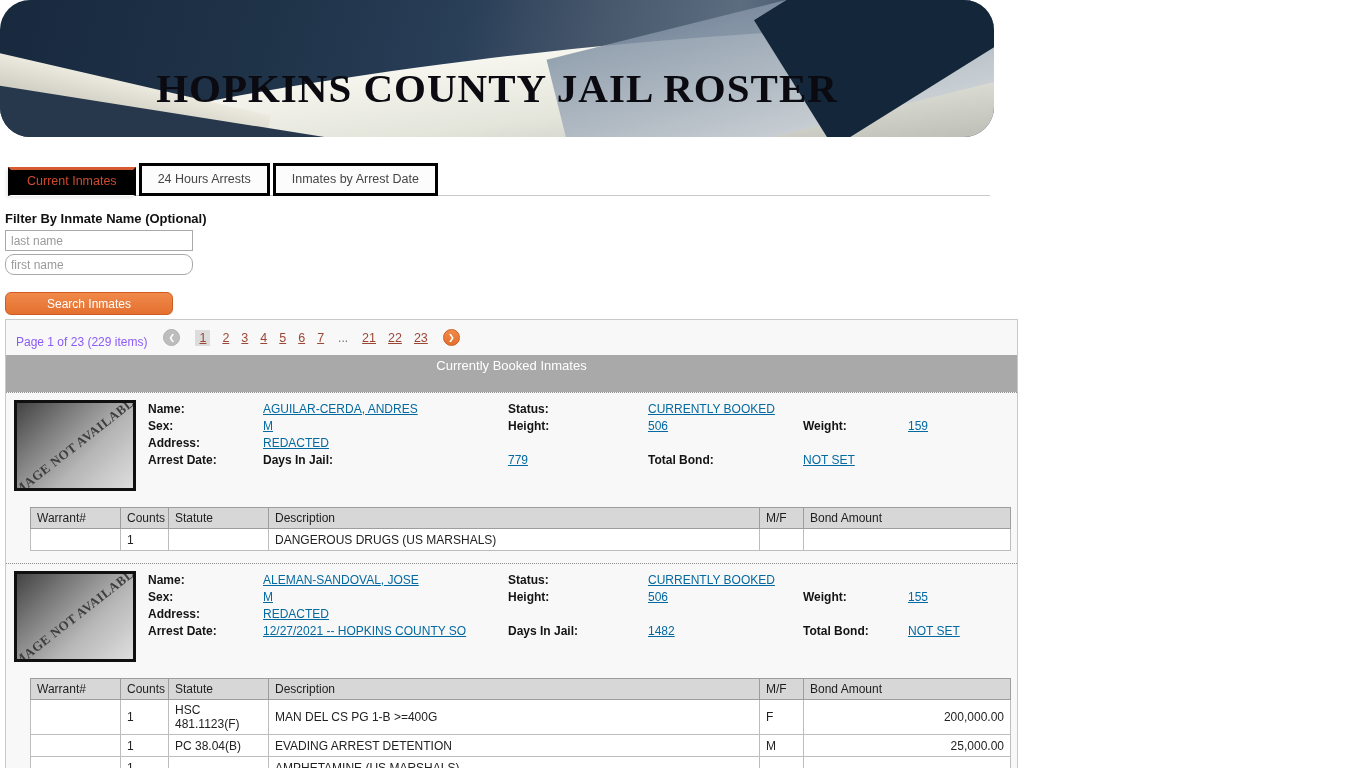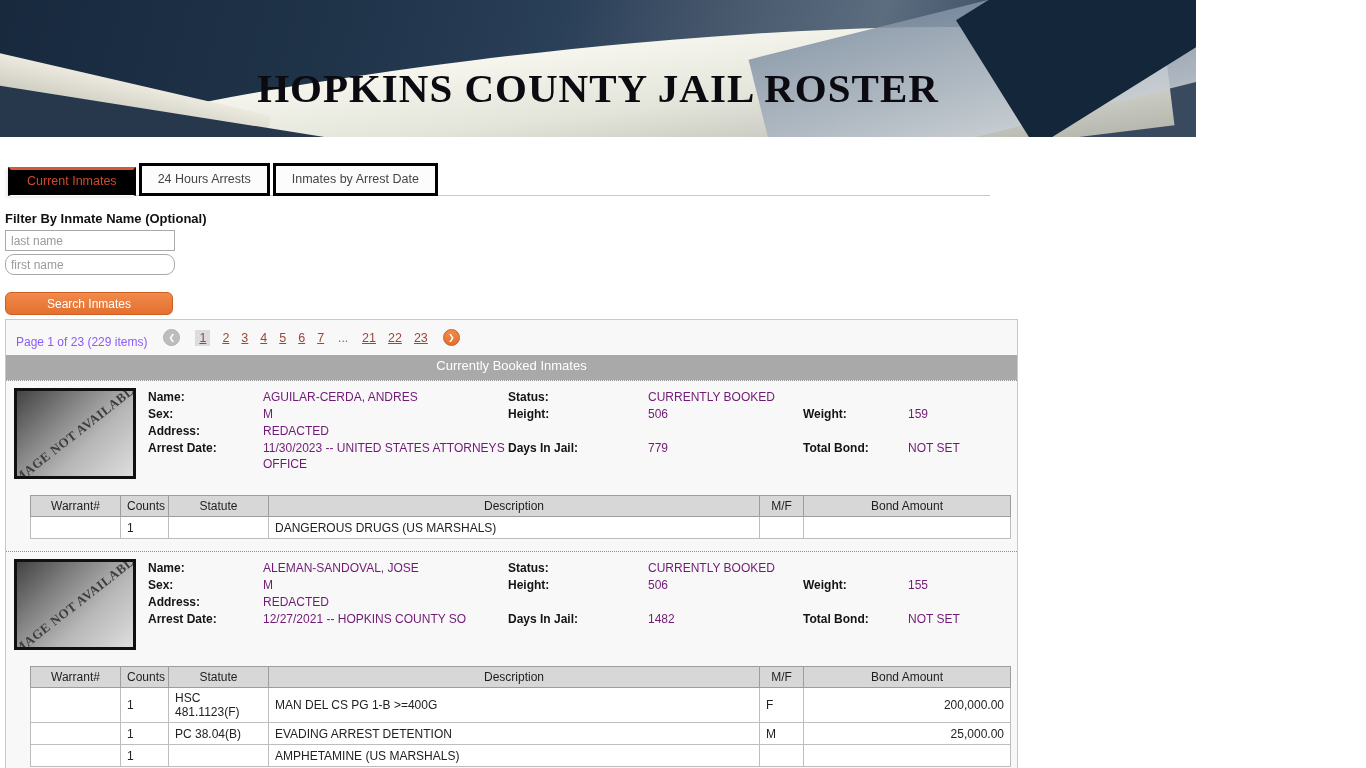--- a/index.html
+++ b/index.html
@@ -1,22 +1,23 @@
 <!DOCTYPE html>
 <html><head>
 <meta charset="utf-8">
 <style>
   * { box-sizing: border-box; margin: 0; padding: 0; }
   html,body { width: 1366px; height: 768px; overflow: hidden; background: #fff; }
   body { font-family: "Liberation Sans", sans-serif; font-size: 12px; color: #333; }
 
   
   .banner {
-    position: relative; width: 1196px; height: 137px; overflow: hidden;
+    position: relative; width: 994px; height: 137px; overflow: hidden;
     background: linear-gradient(105deg, #18293e 0%, #1f3349 28%, #2a3f58 46%, #45566b 58%, #5d6d80 72%, #42536742 85%, #3a4a5e 100%), #31445c;
+    border-radius: 30px;
   }
   .banner .swath-main {
     position: absolute; left: -80px; top: 52px; width: 1250px; height: 150px;
     background: linear-gradient(to bottom, #f6f6ee 0%, #e3e4da 45%, #b7b8b0 100%);
     transform: rotate(-7deg);
     border-radius: 45% 55% 0 0 / 70px 90px 0 0;
   }
   .banner .swath-right {
     position: absolute; right: -120px; top: -10px; width: 560px; height: 130px;
     background: linear-gradient(to bottom, #8494a6 0%, #a9b4c0 60%, #c6cdd4 100%);
@@ -55,21 +56,21 @@
   .tab.active {
     background: #000000; color: #cf4a2e;
     border-top: 3px solid #d65a31; border-bottom: 1px solid #fff;
     padding-top: 4px;
     box-shadow: -2px 2px 3px rgba(0,0,0,0.08);
   }
 
   
   .filter-heading { font-weight: bold; font-size: 13px; color: #111; margin: 15px 0 4px 5px; }
   .filter-input {
-    display: block; width: 170px; height: 21px; margin-left: 5px;
+    display: block; width: 188px; height: 21px; margin-left: 5px;
     border: 1px solid #a9a9a9; padding: 2px 5px; font-size: 12px;
     font-family: "Liberation Sans", sans-serif; color: #333; background: #fff;
   }
   .filter-input + .filter-input { margin-top: 3px; border-top-width: 1px; border-radius: 9px; }
   .filter-input::placeholder { color: #9a9a9a; opacity: 1; }
   .search-btn {
     display: block; margin: 17px 0 0 5px; width: 168px; height: 23px;
     background: linear-gradient(#f08a4b, #e4702f); border: 1px solid #cd5d20;
     border-radius: 6px; color: #fff; font-size: 12px;
     font-family: "Liberation Sans", sans-serif; cursor: pointer;
@@ -93,21 +94,21 @@
   .pager-btn.next { background: linear-gradient(#ef8a4a, #e4702f); border: 1px solid #cd5d20; margin-left: 9px; }
   .page-link {
     color: #9c4636; text-decoration: underline; margin: 0 6px;
     font-size: 12.5px; cursor: pointer;
   }
   .page-link.current { background: #dcdcdc; padding: 1px 4px; }
   .page-dots { color: #777; margin: 0 8px; }
 
   
   .section-bar {
-    height: 25px; line-height: 21px; background: #a9a9a9; color: #fff;
+    height: 37px; line-height: 21px; background: #a9a9a9; color: #fff;
     text-align: center; font-size: 13px;
   }
 
   
   .inmate-card {
     display: flex; padding: 7px 10px 8px 8px;
     border-top: 1px dotted #8f8f8f;
   }
   .photo {
     flex: 0 0 auto; width: 122px; height: 91px; border: 3px solid #101010;
@@ -119,33 +120,33 @@
     font-family: "Liberation Serif", serif; font-weight: bold;
     font-size: 13px; letter-spacing: .5px; color: #3d3d3d;
   }
   .details {
     flex: 1; margin-left: 12px; margin-top: 1px;
     display: grid; grid-template-columns: 115px 245px 140px 155px 105px 1fr;
     align-content: start; row-gap: 1px; line-height: 16px;
   }
   .lbl { font-weight: bold; color: #141414; }
   .lbl.r { text-align: left; }
-  .val { color: #701a75; }
+  .val { color: #0369a1; text-decoration: underline; }
   .span-rest { grid-column: span 3; }
   .span-wide { grid-column: 2 / 7; }
 
   
   .warrant-table {
     border-collapse: collapse; table-layout: fixed;
     width: 981px; margin: 8px 0 12px 24px; background: #fff;
     border: 1px solid #9d9d9d; font-size: 12px;
   }
   .warrant-table th {
     background: #d7d7d7; border: 1px solid #9d9d9d; color: #1e1e1e;
-    font-weight: normal; text-align: center; padding: 3px 6px; height: 21px;
+    font-weight: normal; text-align: left; padding: 3px 6px; height: 21px;
   }
   .warrant-table td {
     border: 1px solid #bdbdbd; padding: 3px 6px; height: 22px; color: #222;
     vertical-align: middle; overflow: hidden;
   }
   .warrant-table td.bond { text-align: right; }
   .col-warrant { width: 90px; } .col-counts { width: 48px; }
   .col-statute { width: 100px; } .col-desc { width: 491px; }
   .col-mf { width: 44px; } .col-bond { width: auto; }
 </style>
@@ -211,21 +212,20 @@
       <span class="val">M</span>
       <span class="lbl r">Height:</span>
       <span class="val">506</span>
       <span class="lbl r">Weight:</span>
       <span class="val">159</span>
 
       <span class="lbl">Address:</span>
       <span class="val span-wide">REDACTED</span>
 
       <span class="lbl">Arrest Date:</span>
-      <span class="val">11/30/2023 -- UNITED STATES ATTORNEYS OFFICE</span>
       <span class="lbl r">Days In Jail:</span>
       <span class="val">779</span>
       <span class="lbl r">Total Bond:</span>
       <span class="val">NOT SET</span>
     </div>
   </div>
 
   <table class="warrant-table">
     <colgroup>
       <col class="col-warrant">

